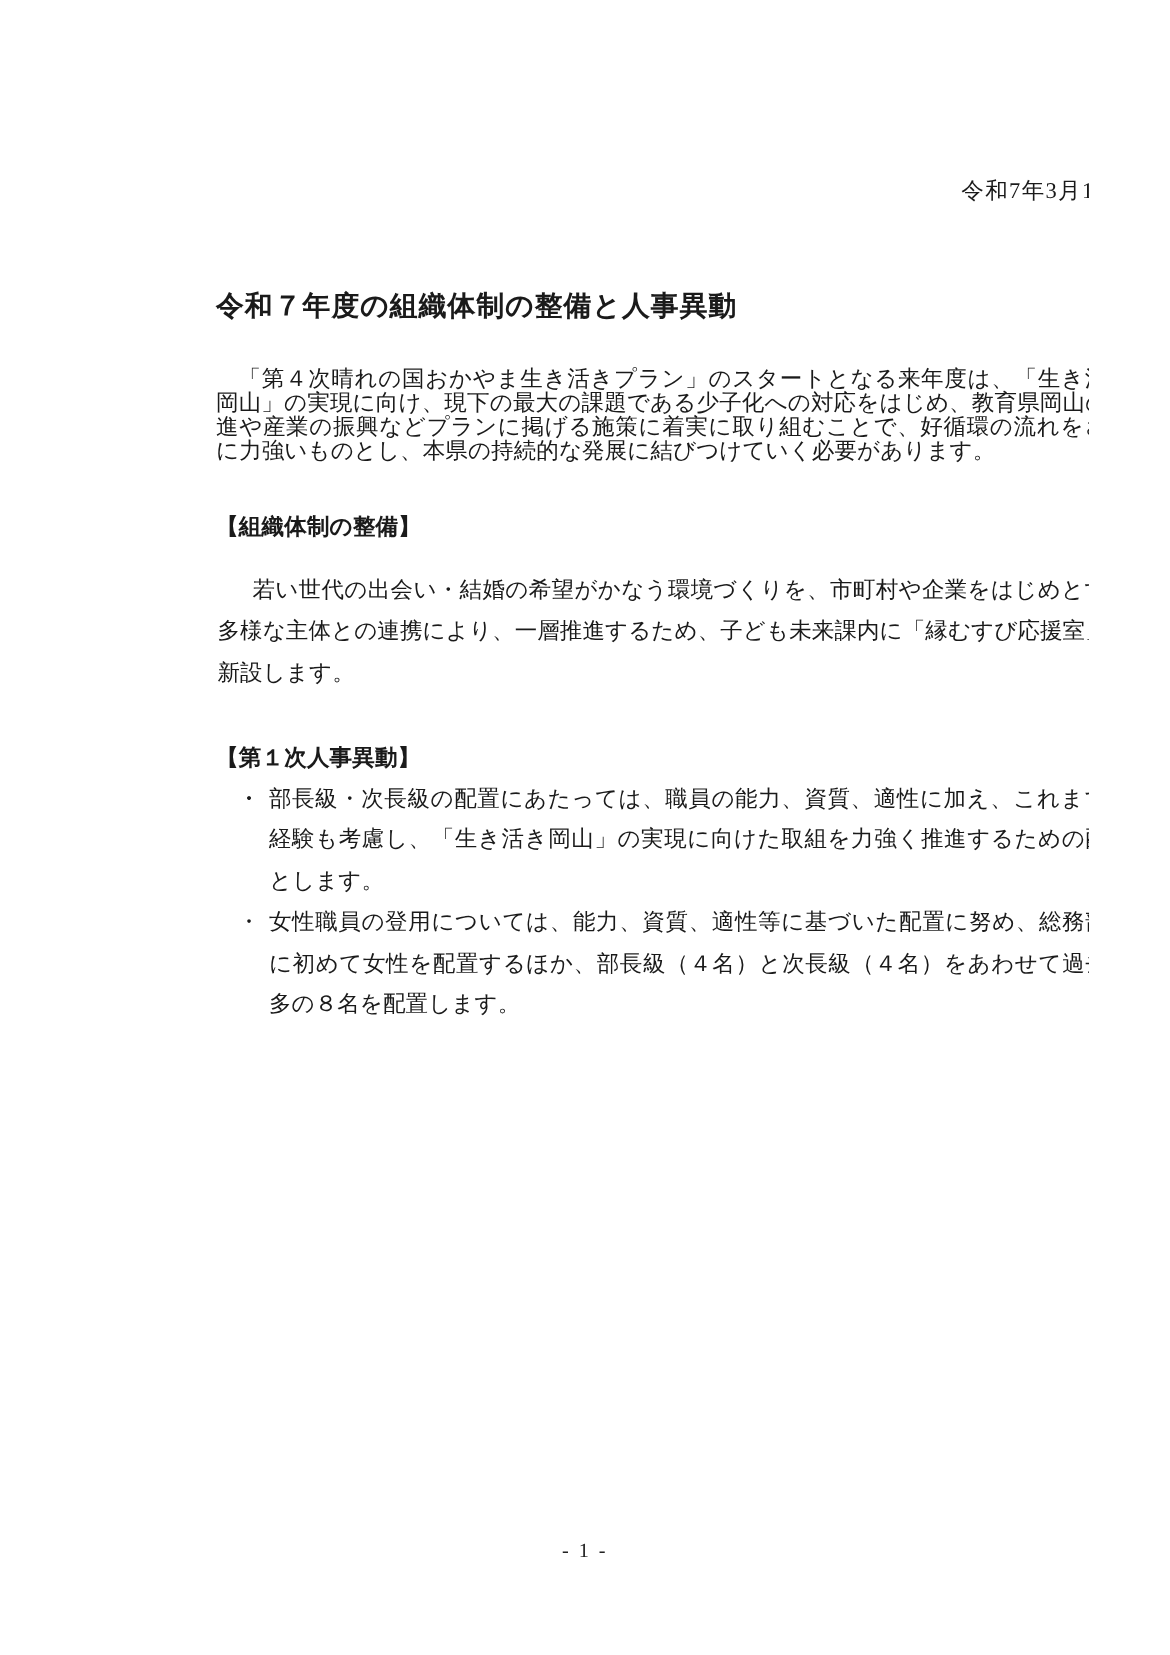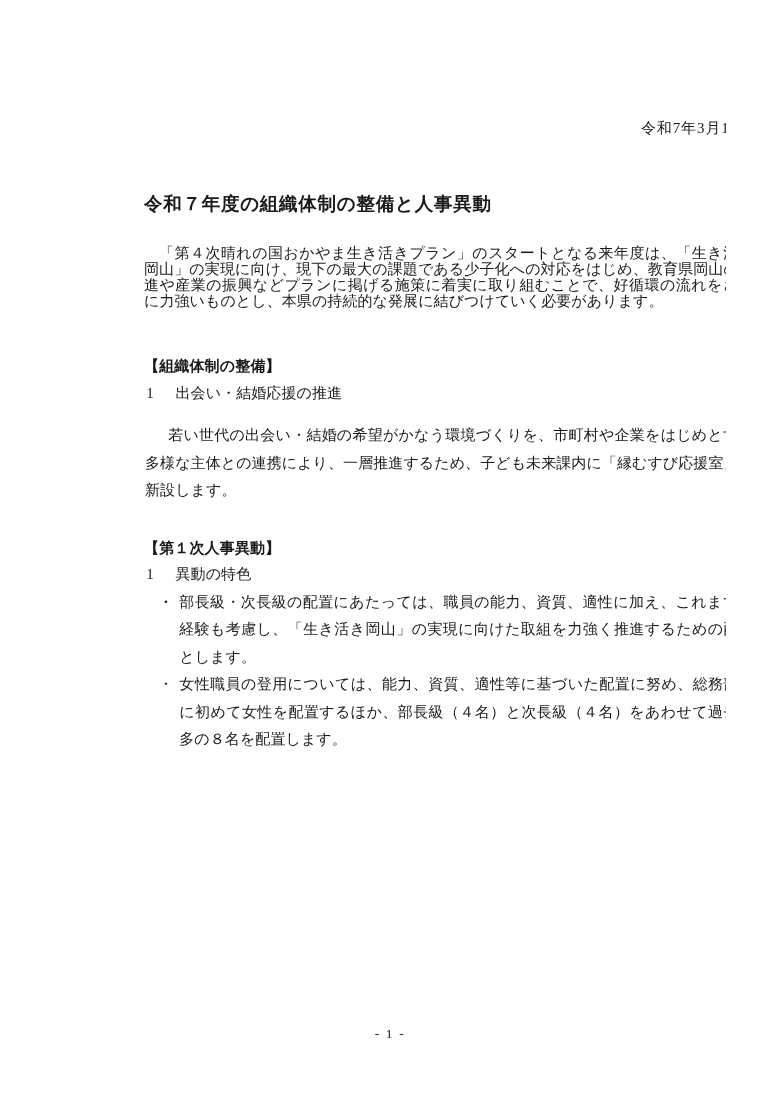--- a/index.html
+++ b/index.html
@@ -73,21 +73,21 @@
 
   
   .section-heading {
     font-size: 15px;
     font-weight: bold;
     font-family: "Liberation Sans", "DejaVu Sans", sans-serif;
     letter-spacing: 0.01em;
     line-height: 27.5px;
   }
 
-  .section-heading.sec-org { margin-top: 43px; }
+  .section-heading.sec-org { margin-top: 29px; }
   .section-heading.sec-hr  { margin-top: 29px; }
 
   
   .num-item {
     font-size: 15px;
     line-height: 27.5px;
     letter-spacing: 0.005em;
     white-space: nowrap;
   }
 
@@ -151,31 +151,25 @@
     <div class="date-line">令和7年3月19日</div>
 
     <h1 class="doc-title">令和７年度の組織体制の整備と人事異動</h1>
 
     <div class="block-intro">
       <p class="para first-indent">「第４次晴れの国おかやま生き活きプラン」のスタートとなる来年度は、「生き活き岡山」の実現に向け、現下の最大の課題である少子化への対応をはじめ、教育県岡山の推進や産業の振興などプランに掲げる施策に着実に取り組むことで、好循環の流れをさらに力強いものとし、本県の持続的な発展に結びつけていく必要があります。</p>
     </div>
 
     <div class="section-heading sec-org">【組織体制の整備】</div>
 
-    <div class="num-item">
-      <span class="num">1</span><span>出会い・結婚応援の推進</span>
-    </div>
     <p class="item-body">若い世代の出会い・結婚の希望がかなう環境づくりを、市町村や企業をはじめとする多様な主体との連携により、一層推進するため、子ども未来課内に「縁むすび応援室」を新設します。</p>
 
 
     <div class="section-heading sec-hr">【第１次人事異動】</div>
 
-    <div class="num-item">
-      <span class="num">1</span><span>異動の特色</span>
-    </div>
 
     <div class="bullet-row">
       <span class="bullet-mark">・</span>
     </div>
 
     <div class="bullet-row">
       <span class="bullet-mark">・</span>
       <span>部長級・次長級の配置にあたっては、職員の能力、資質、適性に加え、これまでの経験も考慮し、「生き活き岡山」の実現に向けた取組を力強く推進するための配置とします。</span>
     </div>
 

